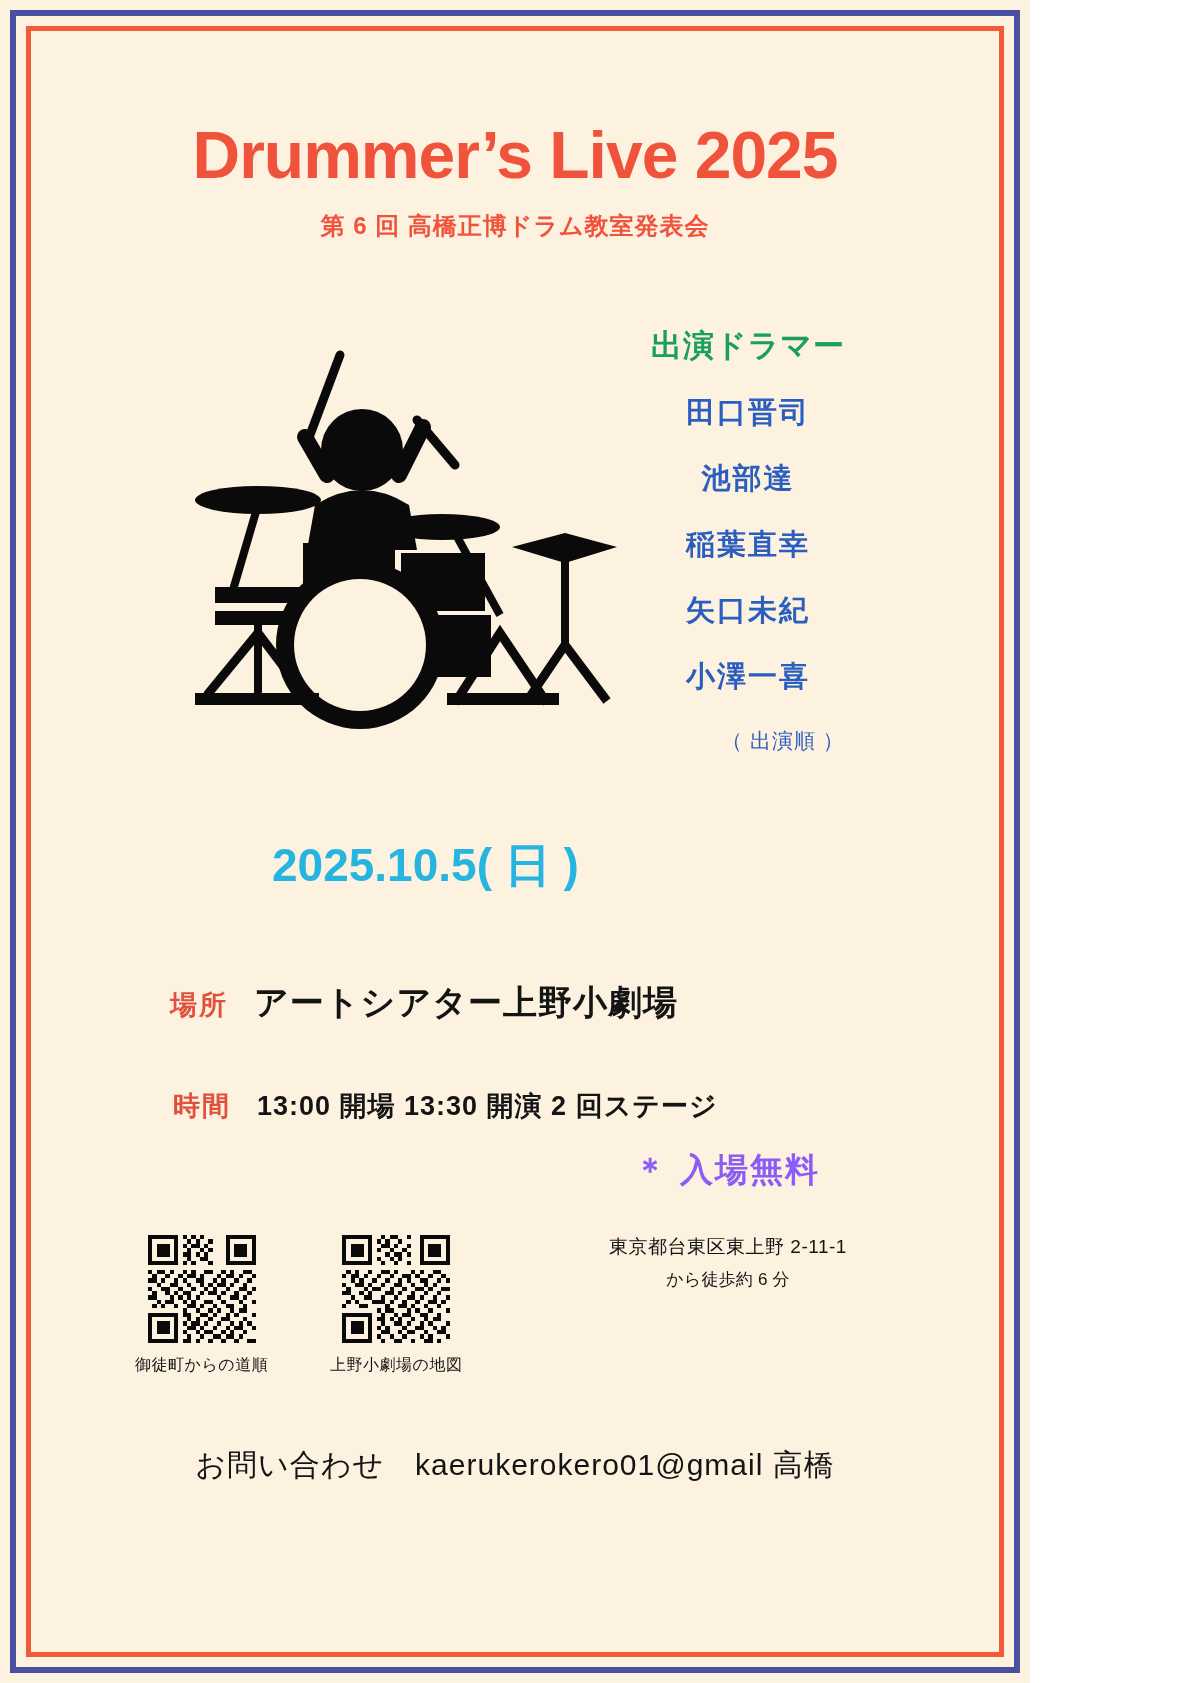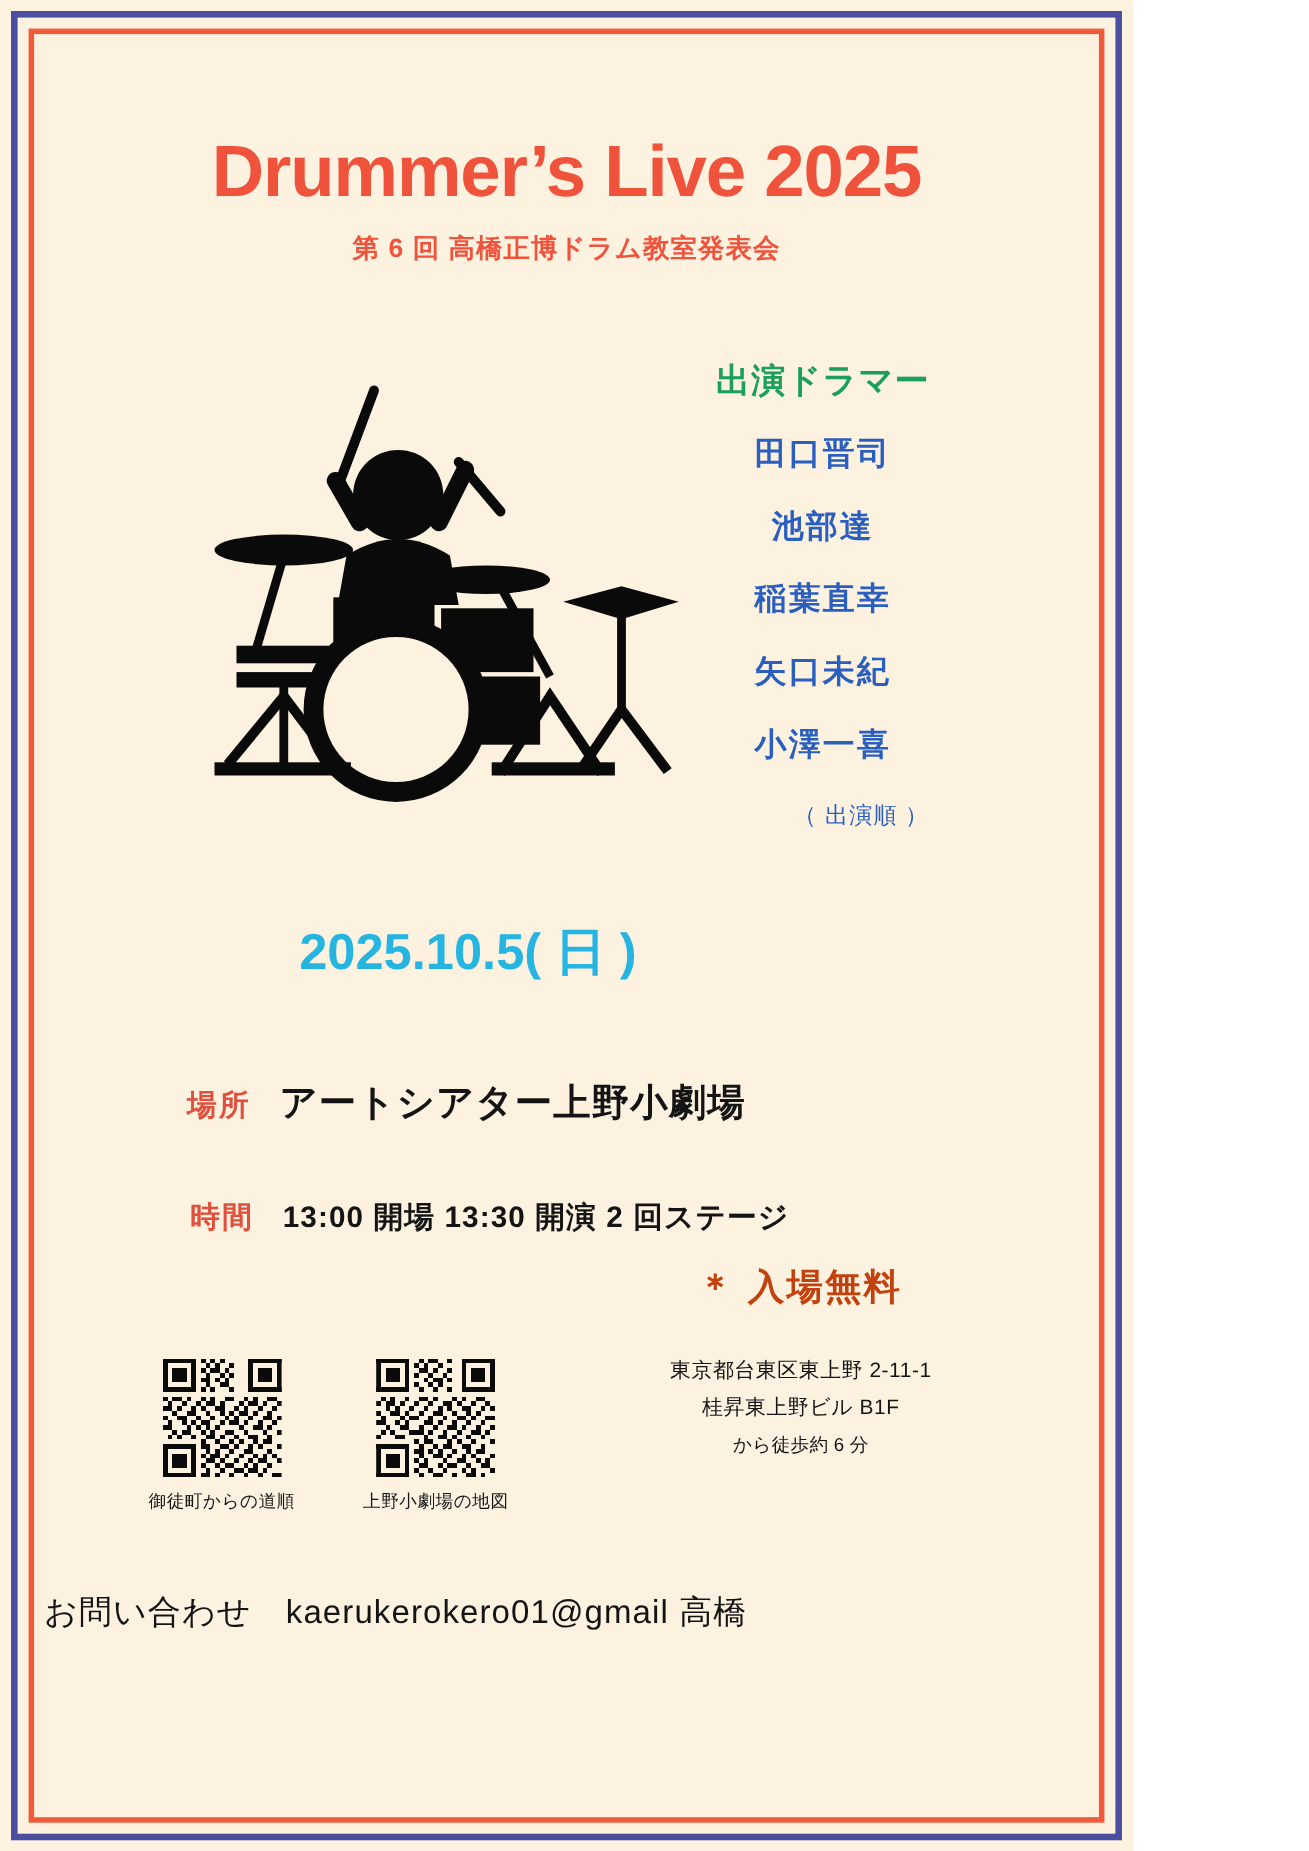--- a/index.html
+++ b/index.html
@@ -169,21 +169,21 @@
     margin-top: 12px;
     padding-left: 24px;
     letter-spacing: 1px;
   }
 
   
   .free {
     position: absolute;
     right: 170px;
     top: 1108px;
-    color: #c2410c;
+    color: #8b5cf6;
     font-size: 33px;
     font-weight: bold;
     letter-spacing: 2px;
   }
 
   
   .qr-block {
     position: absolute;
     top: 1195px;
   }
@@ -222,21 +222,21 @@
     letter-spacing: 0.2px;
     margin-top: 14px;
   }
 
   
   .contact {
     position: absolute;
     left: 0;
     right: 0;
     top: 1405px;
-    text-align: left;
+    text-align: center;
     color: #141414;
     font-size: 30px;
     letter-spacing: 1px;
   }
 </style>
 </head>
 <body>
 
 <div class="poster">
 
@@ -647,20 +647,19 @@
             <rect x="16" y="24" width="1" height="1"></rect>
           <rect x="19" y="24" width="2" height="1"></rect>
             <rect x="22" y="24" width="1" height="1"></rect>
         </g>
       </svg>
       <div class="qr-caption">上野小劇場の地図</div>
     </div>
 
     <div class="address">
       <div class="address-line">東京都台東区東上野 2-11-1</div>
-      <div class="address-line">桂昇東上野ビル B1F</div>
       <div class="address-note" style="margin-top:2px">から徒歩約 6 分</div>
     </div>
 
     <div class="contact">お問い合わせ　kaerukerokero01@gmail 高橋</div>
 
   </div>
 </div>
 
 </body></html>

